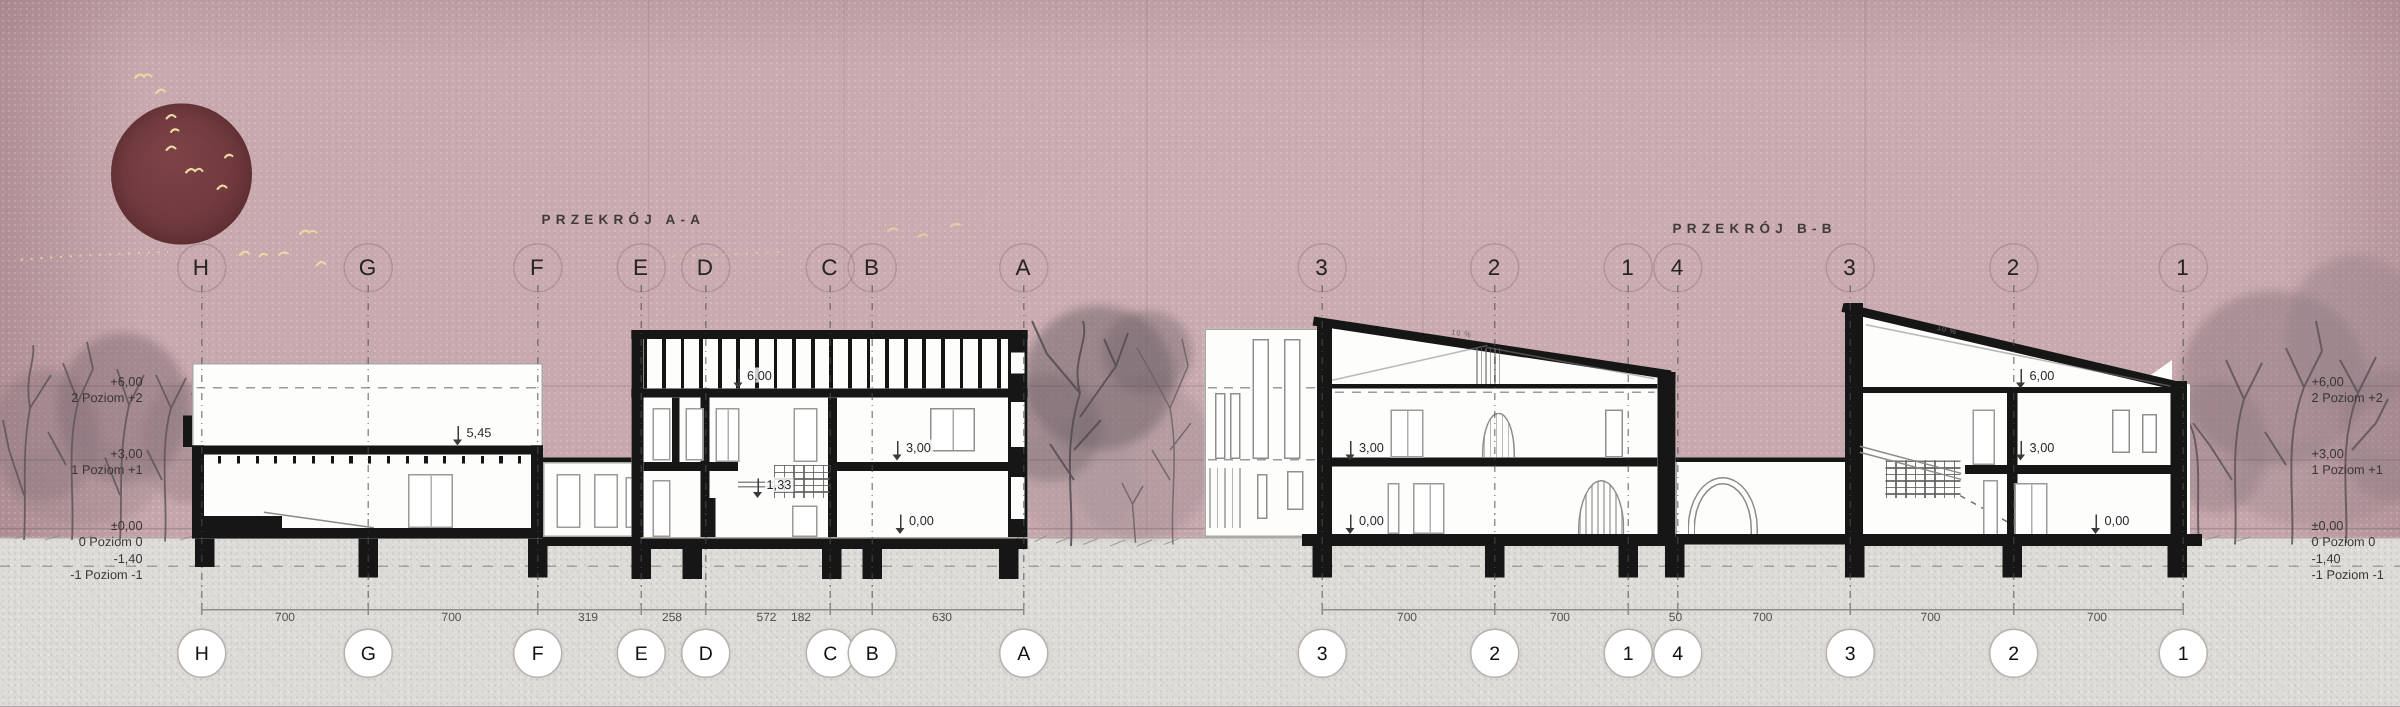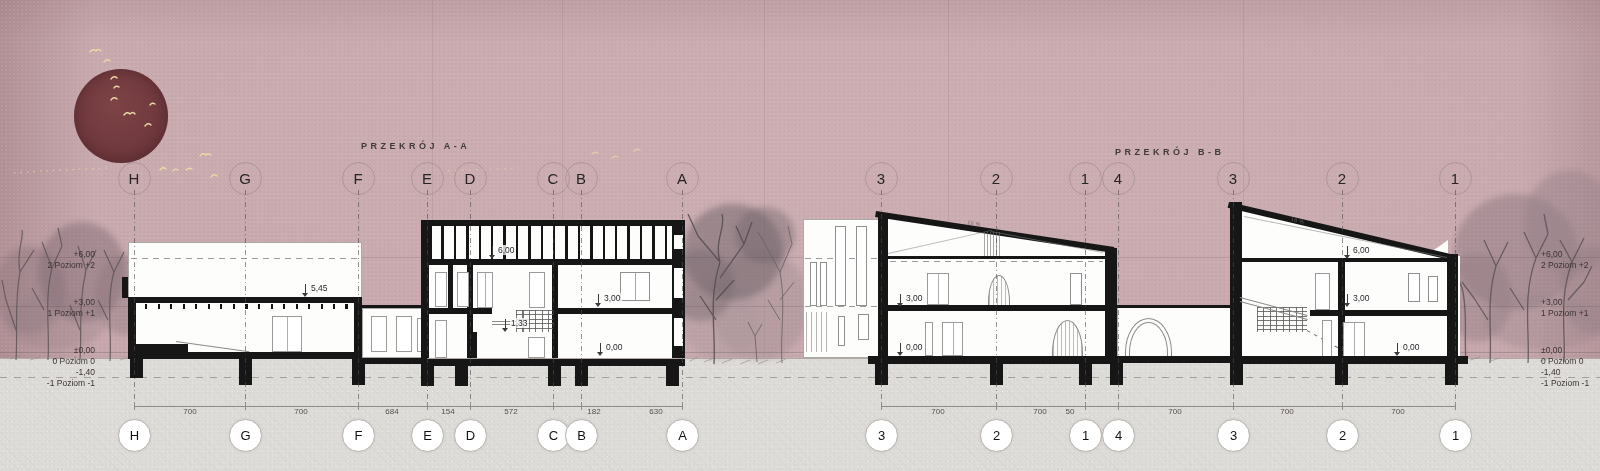--- a/index.html
+++ b/index.html
@@ -425,28 +425,28 @@
   <div class="dimtick" style="left:682px"></div>
   <div class="dimtick" style="left:881px"></div>
   <div class="dimtick" style="left:996px"></div>
   <div class="dimtick" style="left:1085px"></div>
   <div class="dimtick" style="left:1118px"></div>
   <div class="dimtick" style="left:1233px"></div>
   <div class="dimtick" style="left:1342px"></div>
   <div class="dimtick" style="left:1455px"></div>
   <span class="dim" style="left:190px">700</span>
   <span class="dim" style="left:301px">700</span>
-  <span class="dim" style="left:392px">684</span>
-  <span class="dim" style="left:448px">154</span>
+  <span class="dim" style="left:392px">319</span>
+  <span class="dim" style="left:448px">258</span>
   <span class="dim" style="left:511px">572</span>
-  <span class="dim" style="left:594px">182</span>
-  <span class="dim" style="left:656px">630</span>
+  <span class="dim" style="left:534px">182</span>
+  <span class="dim" style="left:628px">630</span>
   <span class="dim" style="left:938px">700</span>
   <span class="dim" style="left:1040px">700</span>
-  <span class="dim" style="left:1070px">50</span>
+  <span class="dim" style="left:1117px">50</span>
   <span class="dim" style="left:1175px">700</span>
   <span class="dim" style="left:1287px">700</span>
   <span class="dim" style="left:1398px">700</span>
 
   <div class="bub" style="left:118px;top:419px">H</div>
   <div class="bub" style="left:229px;top:419px">G</div>
   <div class="bub" style="left:342px;top:419px">F</div>
   <div class="bub" style="left:411px;top:419px">E</div>
   <div class="bub" style="left:454px;top:419px">D</div>
   <div class="bub" style="left:537px;top:419px">C</div>

